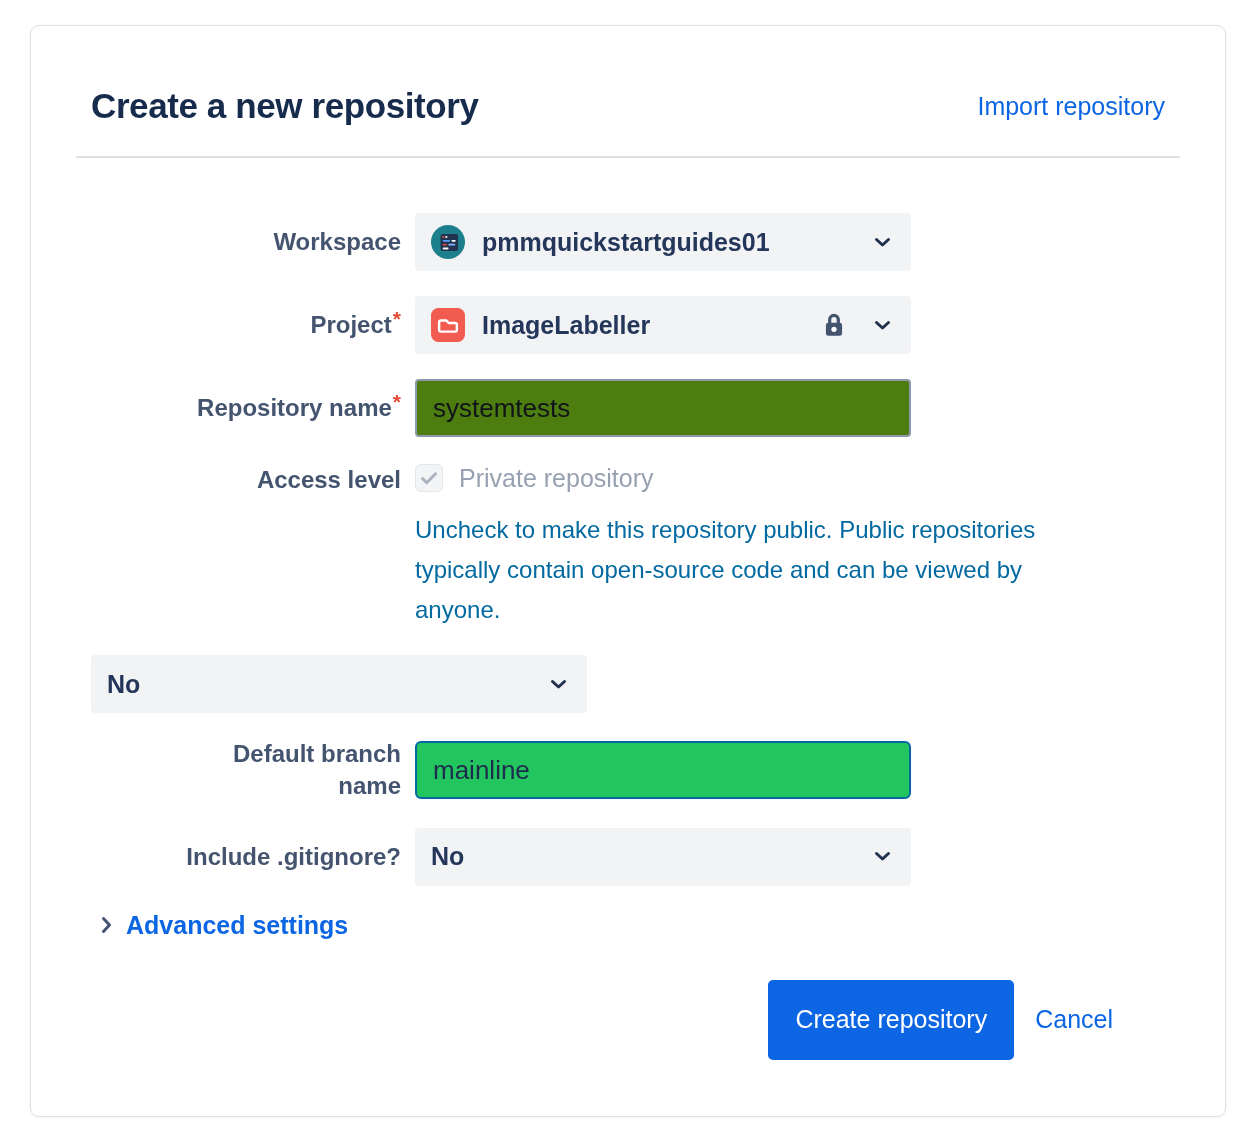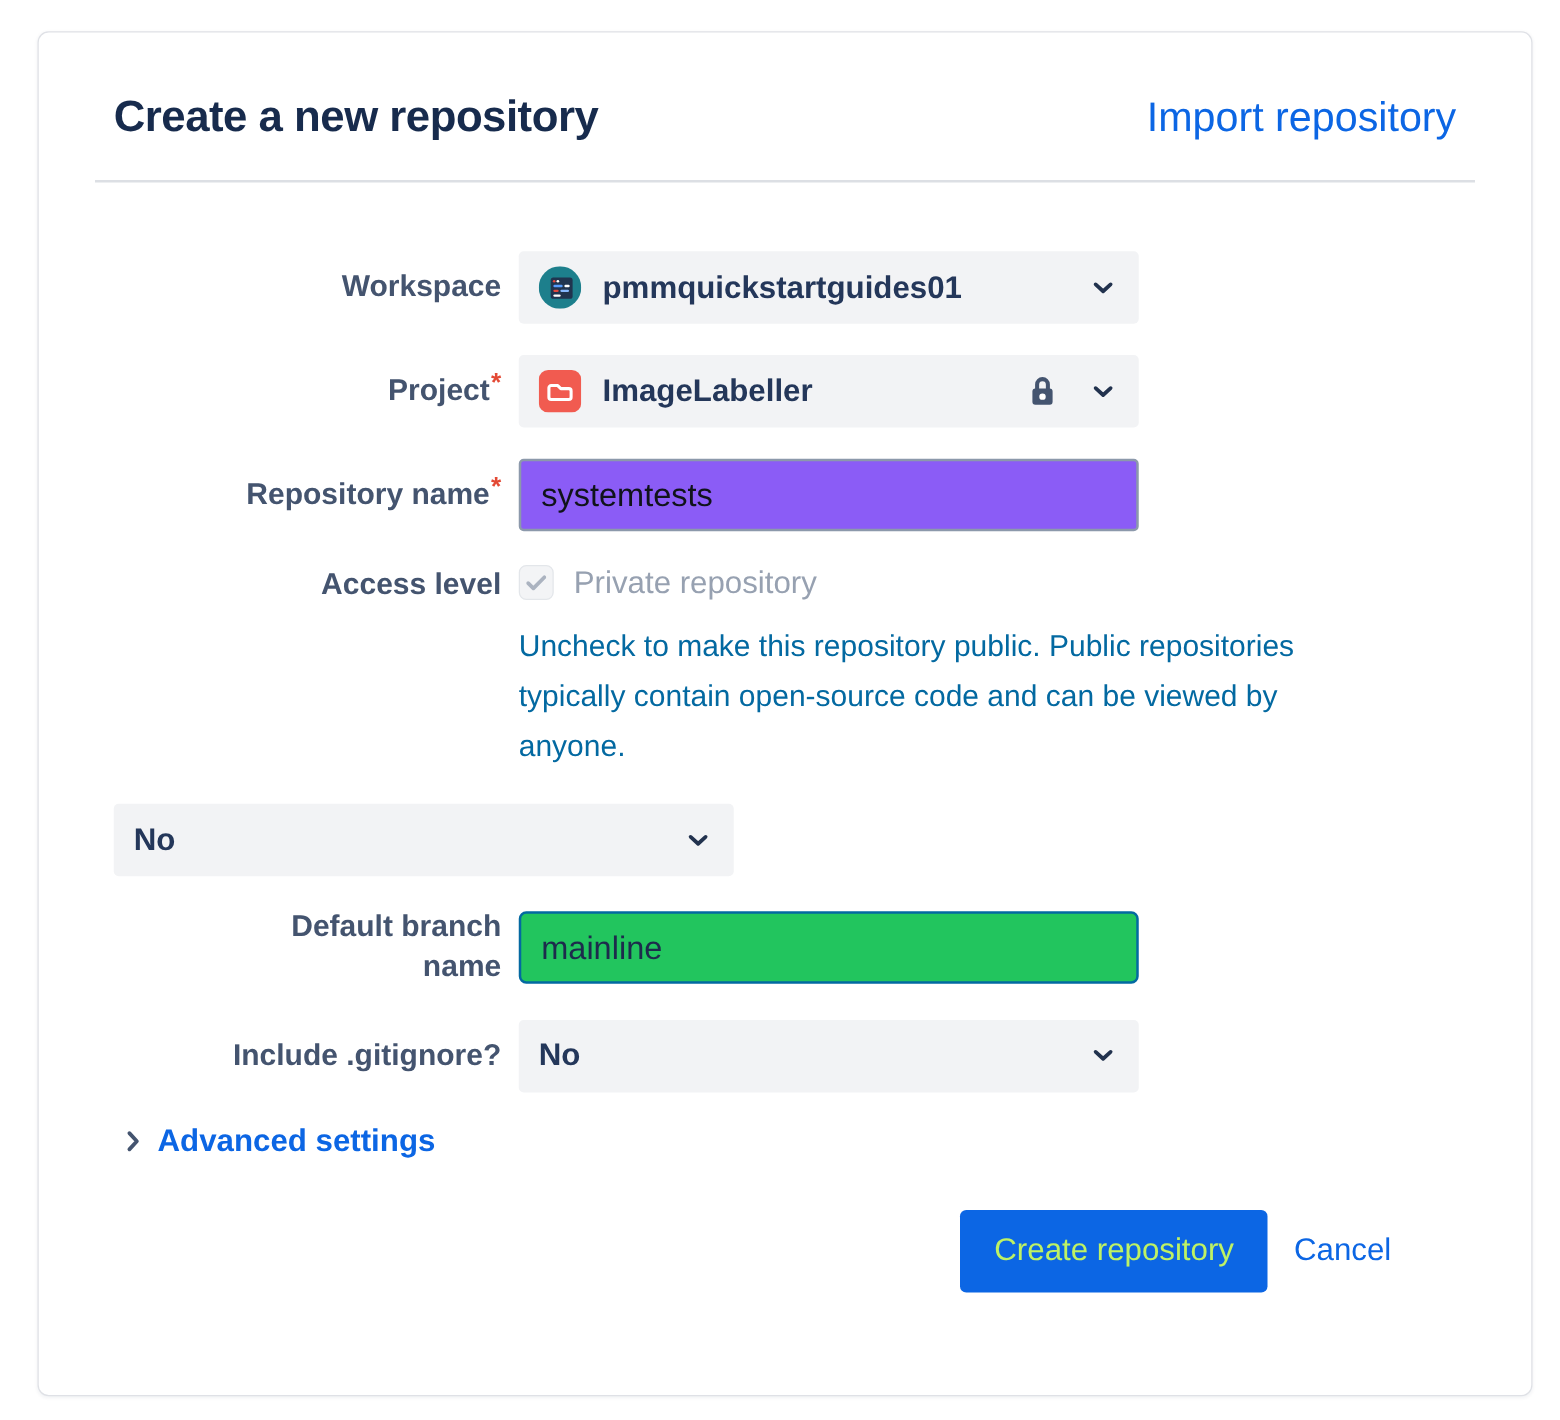--- a/index.html
+++ b/index.html
@@ -6,37 +6,37 @@
   html, body { width: 1248px; height: 1136px; background: #fff; font-family: "Liberation Sans", sans-serif; }
 
   .modal {
     position: absolute;
     left: 30px; top: 25px;
     width: 1196px; height: 1092px;
     background: #fff;
     border: 1px solid #DFE1E6;
     border-radius: 9px;
     box-shadow: 0 1px 3px rgba(9,30,66,0.06);
-    padding: 48px 60px 0 60px;
+    padding: 60px 60px 0 60px;
     overflow: hidden;
   }
 
   .modal-header {
     display: flex;
     justify-content: space-between;
     align-items: center;
   }
   .page-title {
     font-size: 35px;
     font-weight: 700;
     color: #172B4D;
     letter-spacing: -0.4px;
   }
   .import-link {
-    font-size: 33px;
+    font-size: 25px;
     font-weight: 500;
     color: #0C66E4;
     text-decoration: none;
     cursor: pointer;
   }
 
   .divider {
     height: 2px;
     background: #DCDFE4;
     margin: 30px -15px 0 -15px;
@@ -92,21 +92,21 @@
   .text-input {
     width: 496px;
     height: 58px;
     border-radius: 4px;
     font-family: "Liberation Sans", sans-serif;
     font-size: 26px;
     padding: 0 16px;
     outline: none;
   }
   .input-selected {
-    background: #8b5cf6;
+    background: #4d7c0f;
     border: 2px solid #8C99AB;
     color: #10131A;
   }
   .input-plain {
     background: #22c55e;
     border: 2px solid #0369a1;
     border-radius: 6px;
     color: #1D2B4C;
   }
 
@@ -155,26 +155,26 @@
   }
 
   .footer {
     display: flex;
     justify-content: flex-end;
     align-items: center;
     margin-top: 40px;
     padding-right: 52px;
   }
   .create-btn {
-    height: 66px;
+    height: 80px;
     padding: 0 27px;
     background: #0C66E4;
     border: none;
     border-radius: 5px;
-    color: #bef264;
+    color: #ffffff;
     font-family: "Liberation Sans", sans-serif;
     font-size: 25px;
     font-weight: 500;
     cursor: pointer;
   }
   .cancel-link {
     margin-left: 21px;
     font-size: 25px;
     font-weight: 500;
     color: #0C66E4;

